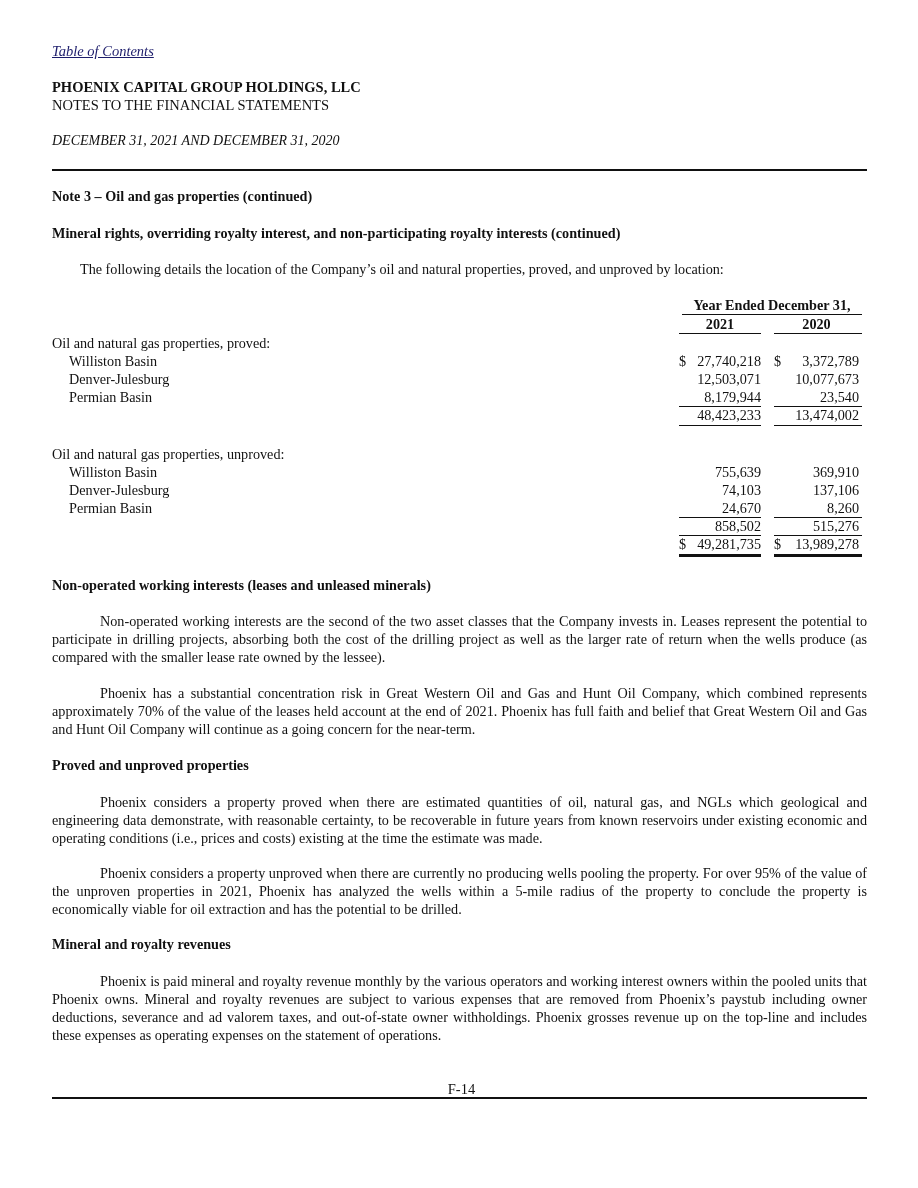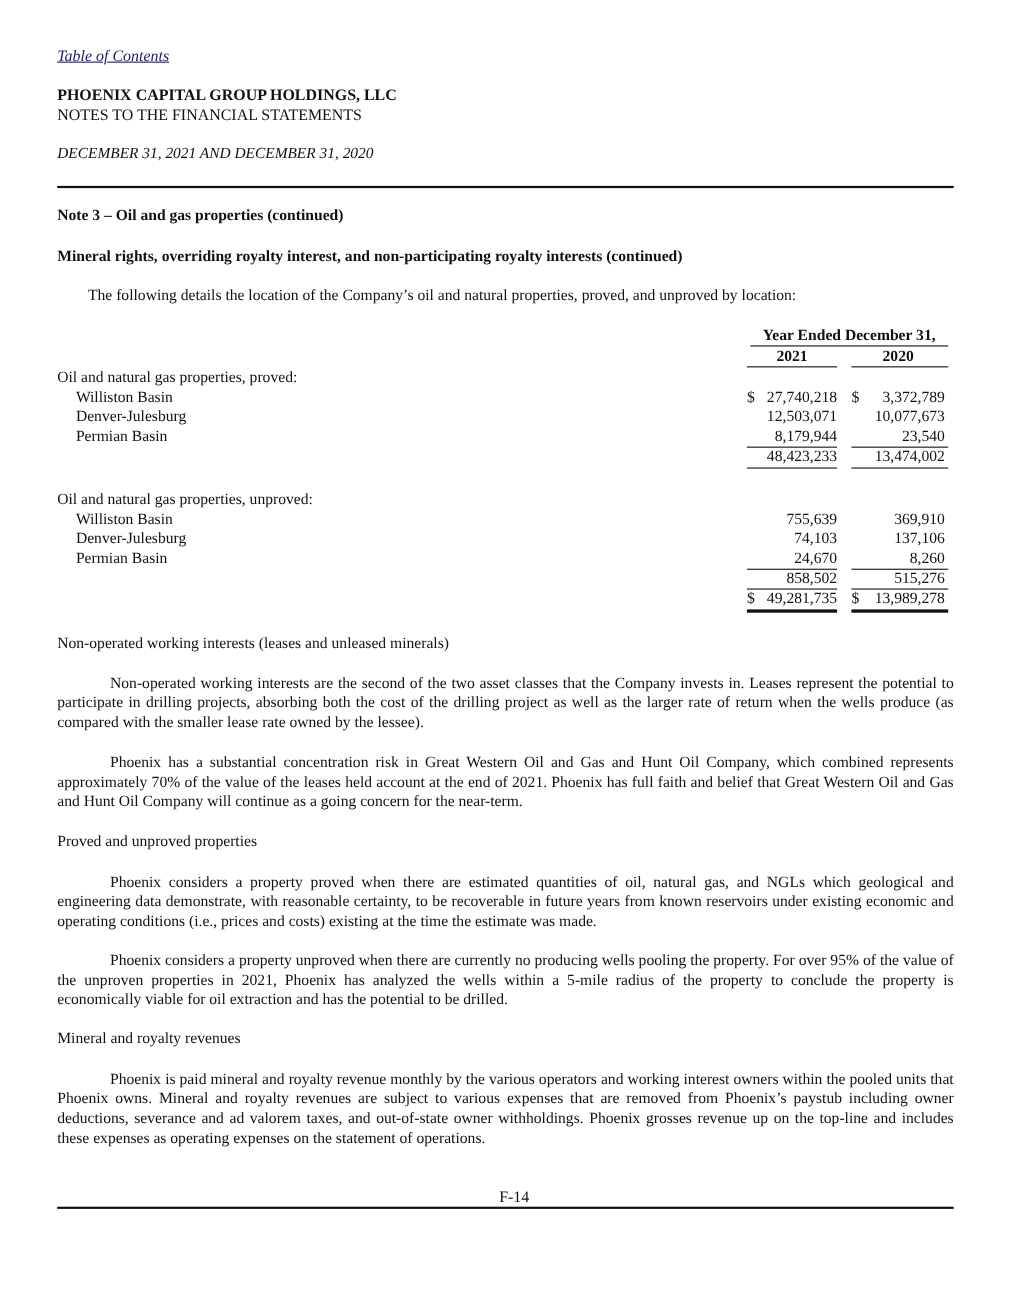--- a/index.html
+++ b/index.html
@@ -32,24 +32,24 @@
   .c1 { left: 627px; width: 82px; }
   .c2 { left: 722px; width: 85px; }
   .dollar { position: absolute; }
   .c1 .dollar { left: 0; }
   .c2 .dollar { left: 0; }
   .hdr-span { position: absolute; left: 630px; width: 180px; text-align: center; font-weight: bold; }
   .hdr-yr { position: absolute; text-align: center; font-weight: bold; }
   .line { position: absolute; height: 1px; background: #111; }
   .dline { position: absolute; height: 3px; background: #111; }
 
-  .sec { position: absolute; left: 0; font-weight: normal; }
+  .sec { position: absolute; left: 0; font-weight: bold; }
   .para { position: absolute; left: 0; width: 815px; text-align: justify; line-height: 18px; }
   .para .ind { display: inline-block; width: 48px; }
-  .footer-num { position: absolute; top: 1081px; left: 8px; width: 815px; text-align: center; font-size: 14.5px; }
+  .footer-num { position: absolute; top: 1081px; left: 2px; width: 815px; text-align: center; font-size: 14.5px; }
   .rule-bot { position: absolute; top: 1097px; left: 0; width: 815px; height: 2px; background: #111; }
 </style>
 </head>
 <body>
 
 <div class="page">
   <a class="toc">Table of Contents</a>
   <div class="company">PHOENIX CAPITAL GROUP HOLDINGS, LLC</div>
   <div class="notes-title">NOTES TO THE FINANCIAL STATEMENTS</div>
   <div class="date-line">DECEMBER 31, 2021 AND DECEMBER 31, 2020</div>

